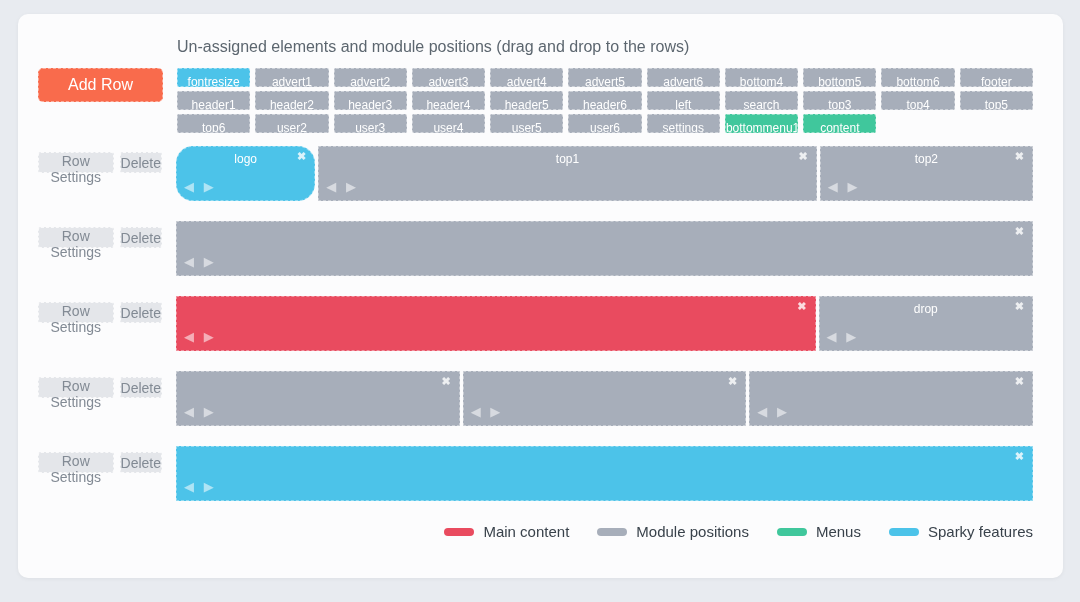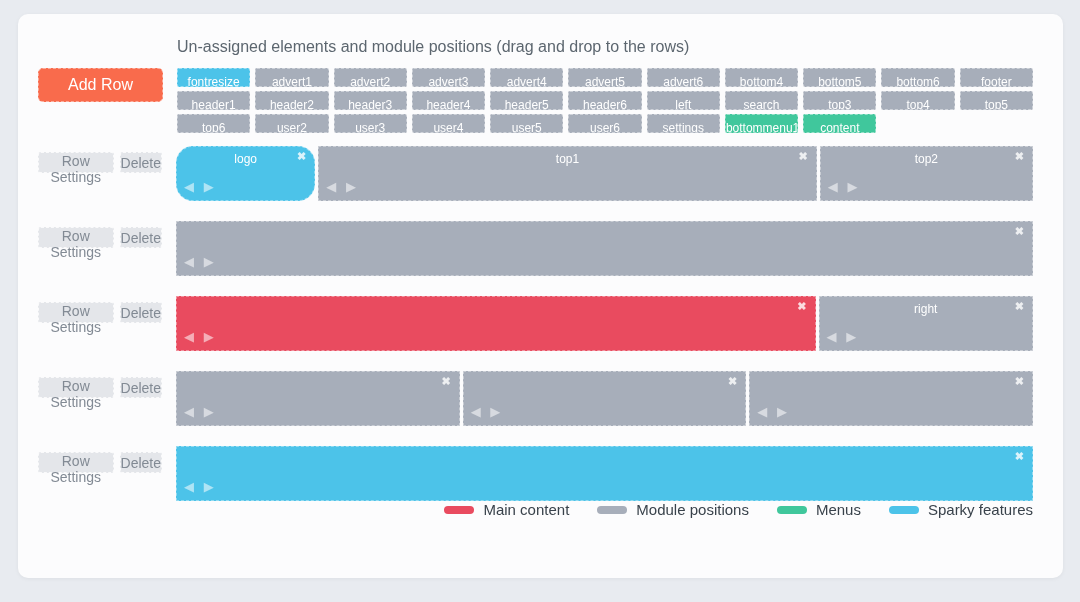--- a/index.html
+++ b/index.html
@@ -92,21 +92,21 @@
   }
   .block-arrows {
     position:absolute; left:7px; bottom:7px;
     font-size:13px; line-height:1;
     color:rgba(255,255,255,0.55);
     letter-spacing:3px;
     cursor:pointer;
   }
   .legend {
     display:flex; justify-content:flex-end; align-items:center;
-    gap:28px; text-align:right;
+    gap:28px; margin-top:22px;text-align:right;
   }
   .legend-item { display:flex; align-items:center; gap:9px; }
   .legend-swatch { width:30px; height:8px; border-radius:4px; }
   .legend-label { font-size:15px; color:#39424b; }
 </style>
 </head>
 <body>
 
 <div class="card">
   <div class="top-section">
@@ -191,21 +191,21 @@
         <div class="row-btns">
           <button class="rbtn">Row Settings</button>
           <button class="rbtn">Delete</button>
         </div>
         <div class="row-blocks">
           <div class="block content" style="flex-grow: 75; flex-basis: 0px;">
             <span class="block-close">✖</span>
             <span class="block-arrows"><span>◀</span> <span>▶</span></span>
           </div>
           <div class="block module" style="flex-grow: 25; flex-basis: 0px;">
-            <span class="block-title">right</span>
+            <span class="block-title">drop</span>
             <span class="block-close">✖</span>
             <span class="block-arrows"><span>◀</span> <span>▶</span></span>
           </div>
         </div>
       </div>
       <div class="row-section">
         <div class="row-btns">
           <button class="rbtn">Row Settings</button>
           <button class="rbtn">Delete</button>
         </div>

